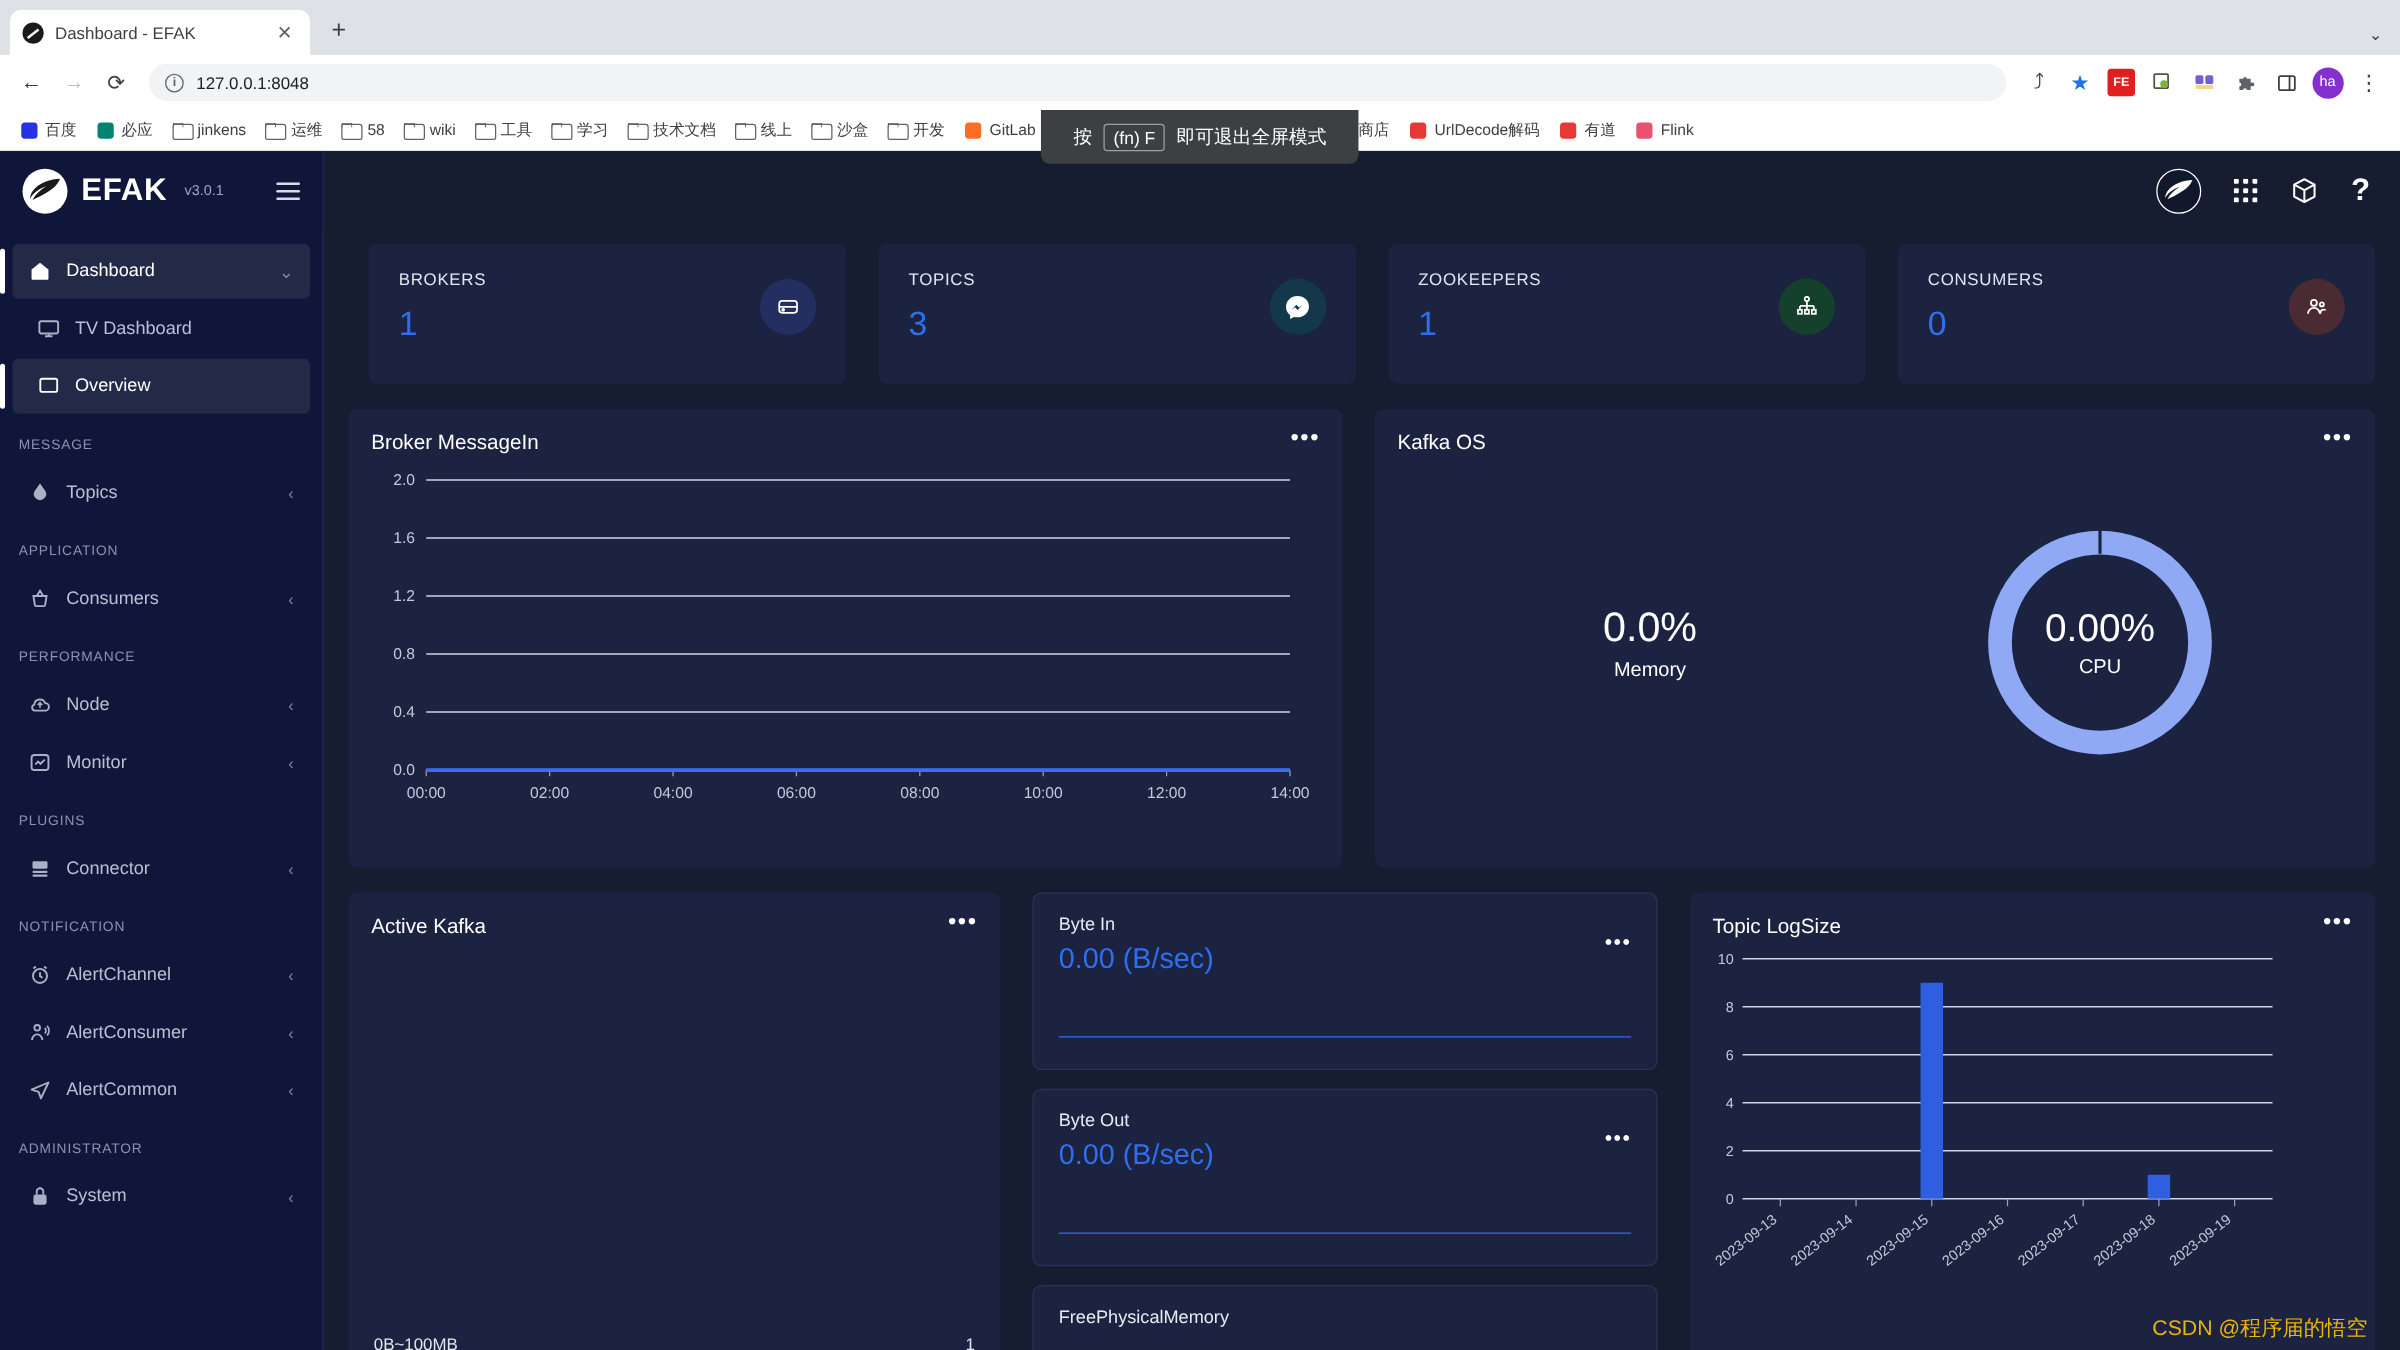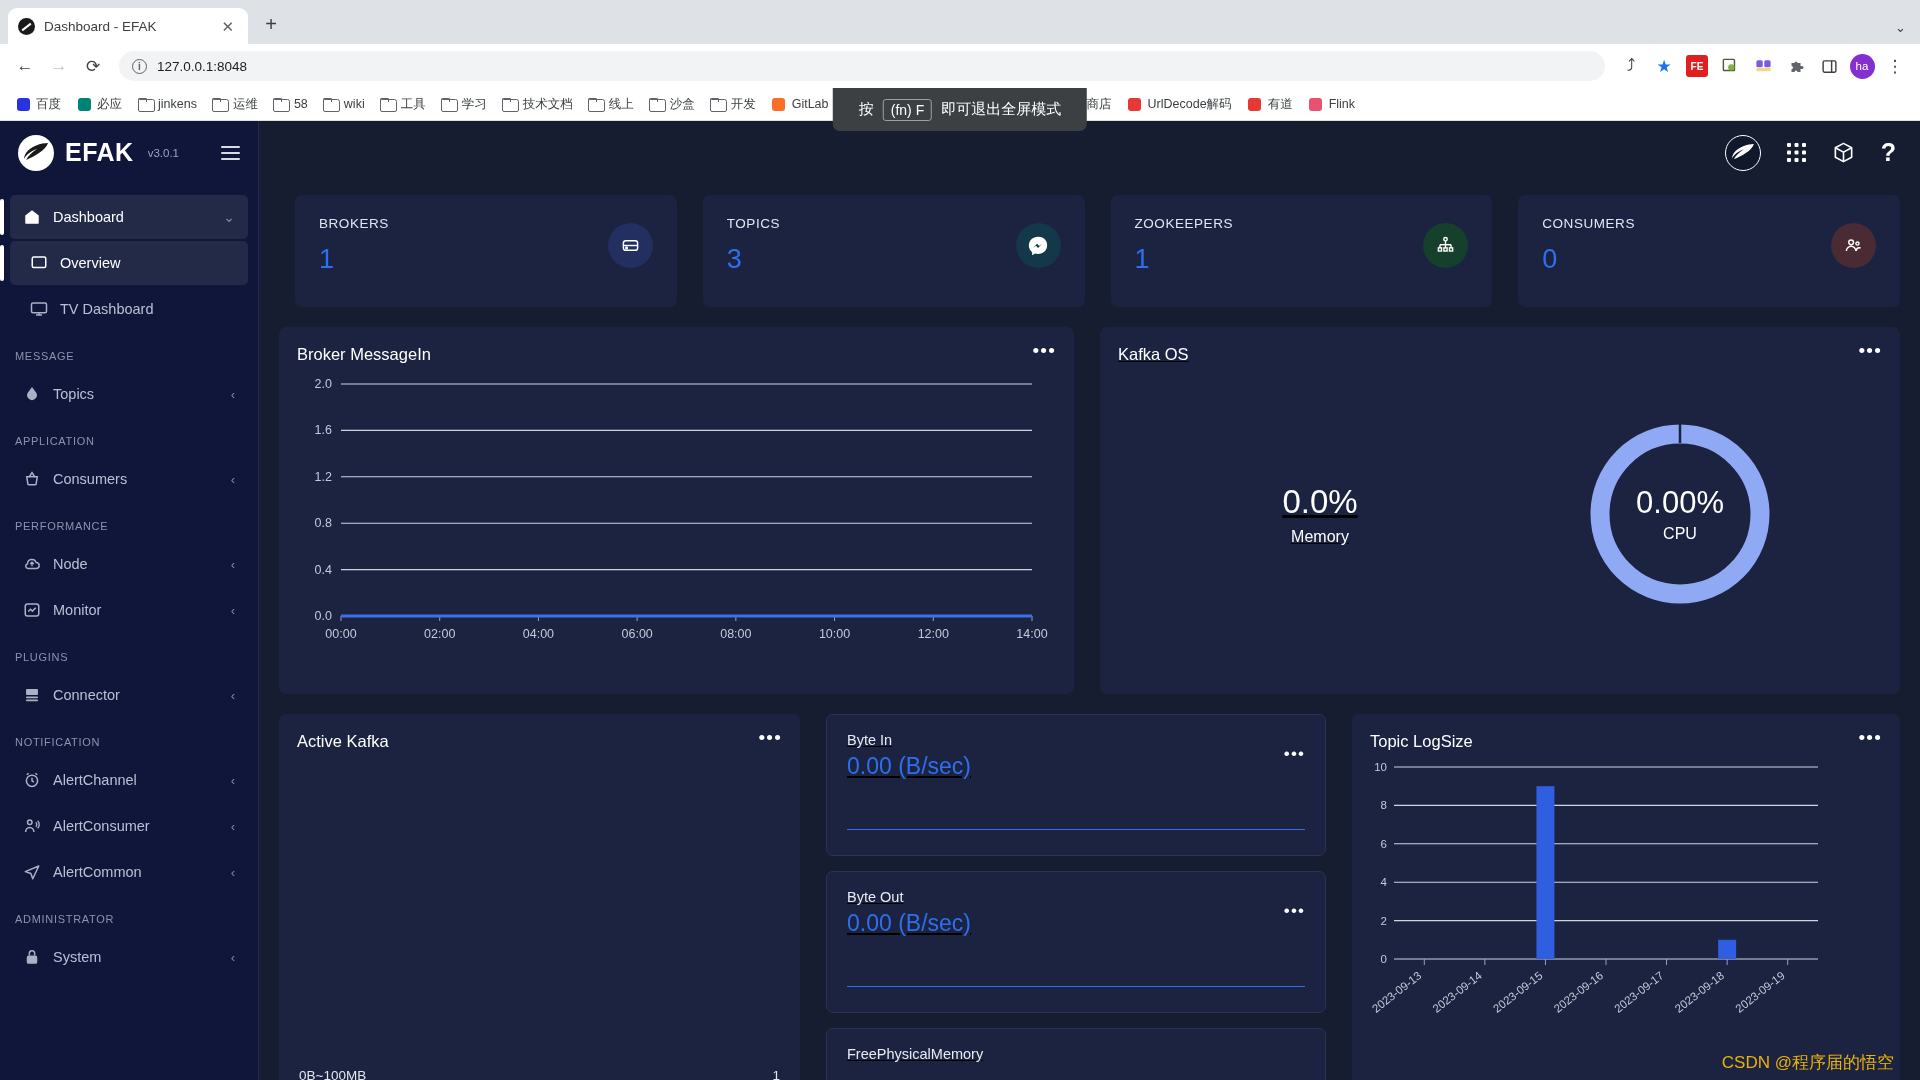--- a/index.html
+++ b/index.html
@@ -195,30 +195,30 @@
   .panel-title {
     font-size: 16.5px; color: #fff; font-weight: 500;
     padding: 18px 0 0 18px;
   }
   .panel-dots {
     position: absolute; right: 18px; top: 18px;
     color: #fff; font-size: 19px; letter-spacing: 1.2px; line-height: .6;
   }
 
   .panel-messagein { flex: 0 0 795px; height: 367px; }
-  .panel-kafkaos { flex: 1; height: 367px; text-decoration: underline; }
+  .panel-kafkaos { flex: 1; height: 367px; }
 
   .lower-row { display: flex; gap: 26px; margin-top: 20px; }
   .panel-activetopics { flex: 0 0 521px; height: 380px; }
   .panel-bytes { flex: 0 0 500px; display: flex; flex-direction: column; gap: 15px; }
   .panel-logsize { flex: 1; height: 380px; }
 
   .mini-card {
     background: #1b2340; border: 1px solid #2a3355; border-radius: 7px;
-    height: 142px; padding: 17px 20px 0 20px; position: relative; text-decoration: underline;
+    height: 142px; padding: 17px 20px 0 20px; position: relative;
   }
   .mini-label { font-size: 14.5px; color: #e8ebf3; }
   .mini-value { font-size: 23px; color: #2f6fed; margin-top: 5px; }
   .mini-rule { position: absolute; left: 20px; right: 20px; bottom: 25px; height: 1.5px; background: #2f6fed; }
   .mini-dots { position: absolute; right: 20px; top: 34px; color: #fff; font-size: 17px; letter-spacing: 1.1px; line-height: .6; }
 
   .donut-wrap { display: flex; align-items: center; justify-content: center; margin-top: 6px; position: relative; }
   .donut-center {
     position: absolute; left: 0; right: 0; top: 50%; transform: translateY(-50%);
     text-align: center;
@@ -451,37 +451,37 @@
       <div class="nav" id="sidebar-nav">
           <div class="nav-item active">
             <span class="nav-ico">
               <svg width="18" height="18" viewBox="0 0 24 24">
                 <path d="M3 10 12 3l9 7v10a1 1 0 0 1-1 1H4a1 1 0 0 1-1-1z" fill="#ffffff"></path>
               </svg>
             </span>
             <span class="nav-label">Dashboard</span>
             <span class="nav-chev down">⌄</span>
           </div>
-          <div class="nav-item active sub">
-            <span class="nav-ico">
-              <svg width="18" height="18" viewBox="0 0 24 24">
-                <rect x="3" y="4" width="18" height="14" rx="2" fill="none" stroke="#ffffff" stroke-width="2"></rect>
-              </svg>
-            </span>
-            <span class="nav-label">Overview</span>
-          </div>
           <div class="nav-item sub">
             <span class="nav-ico">
               <svg width="18" height="18" viewBox="0 0 24 24">
                 <rect x="2" y="4" width="20" height="13" rx="2" fill="none" stroke="#aab1c6" stroke-width="2"></rect>
                 <line x1="8" y1="20" x2="16" y2="20" stroke="#aab1c6" stroke-width="2"></line>
                 <line x1="12" y1="17" x2="12" y2="20" stroke="#aab1c6" stroke-width="2"></line>
               </svg>
             </span>
             <span class="nav-label">TV Dashboard</span>
+          </div>
+          <div class="nav-item active sub">
+            <span class="nav-ico">
+              <svg width="18" height="18" viewBox="0 0 24 24">
+                <rect x="3" y="4" width="18" height="14" rx="2" fill="none" stroke="#ffffff" stroke-width="2"></rect>
+              </svg>
+            </span>
+            <span class="nav-label">Overview</span>
           </div>
           <div class="nav-group-title">MESSAGE</div>
           <div class="nav-item">
             <span class="nav-ico">
               <svg width="18" height="18" viewBox="0 0 24 24">
                 <path d="M12 2.5 6.5 10a6.5 6.5 0 1 0 11 0z" fill="#aab1c6"></path>
               </svg>
             </span>
             <span class="nav-label">Topics</span>
             <span class="nav-chev">‹</span>

